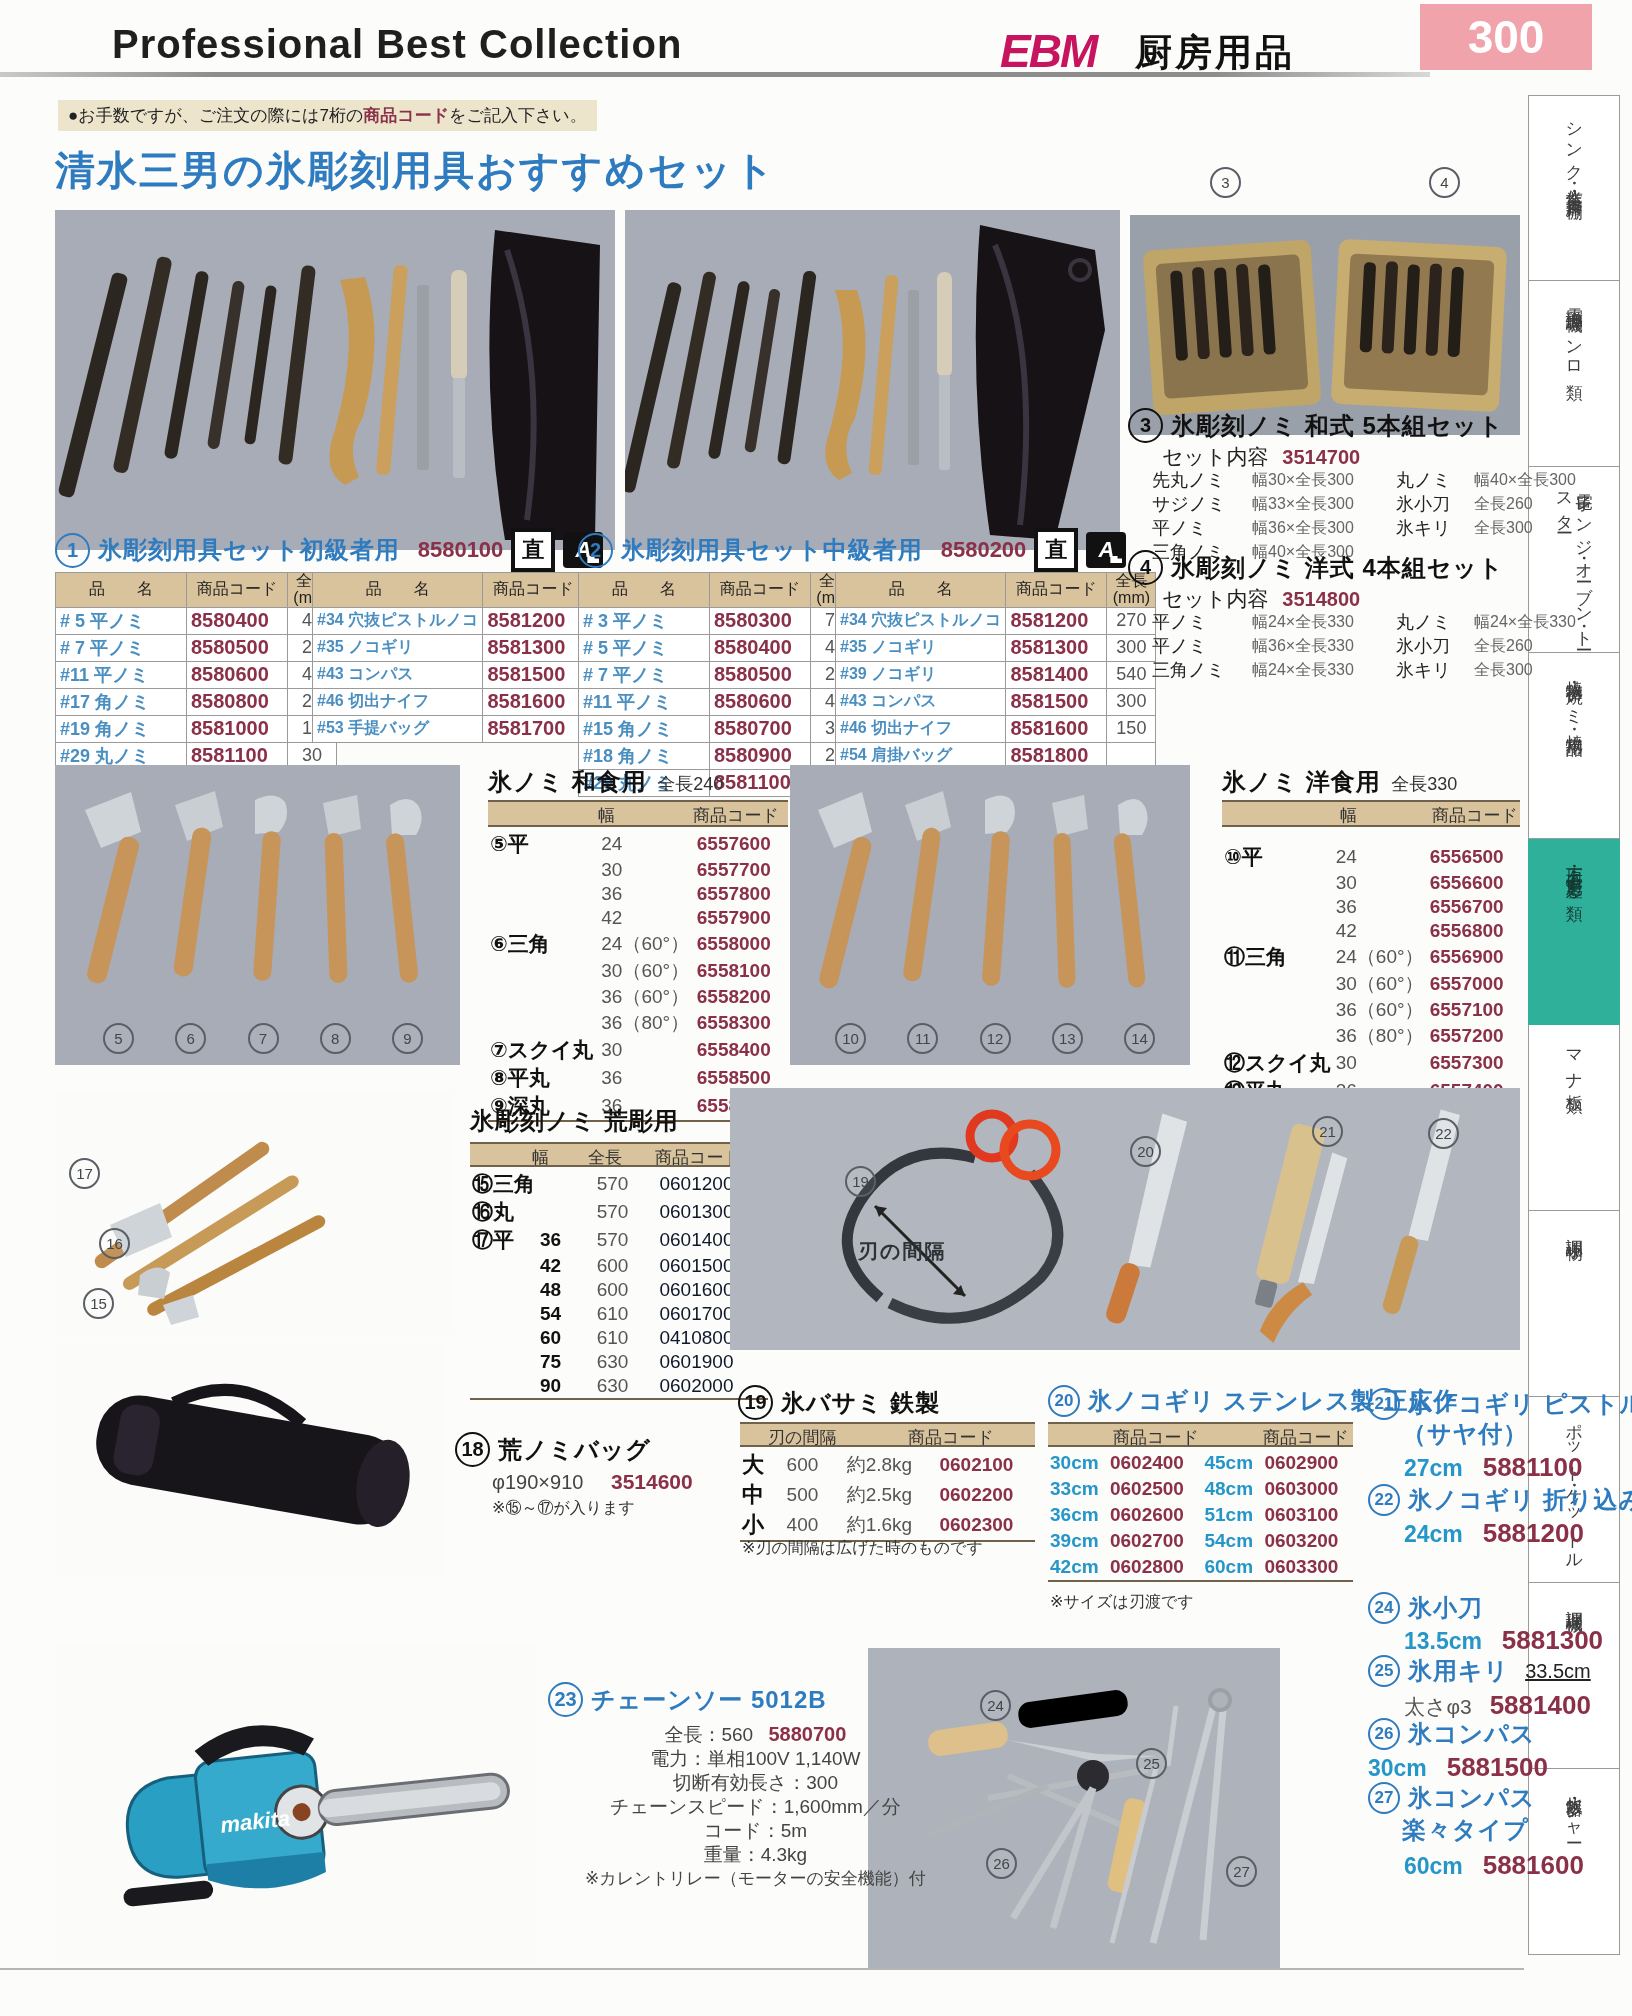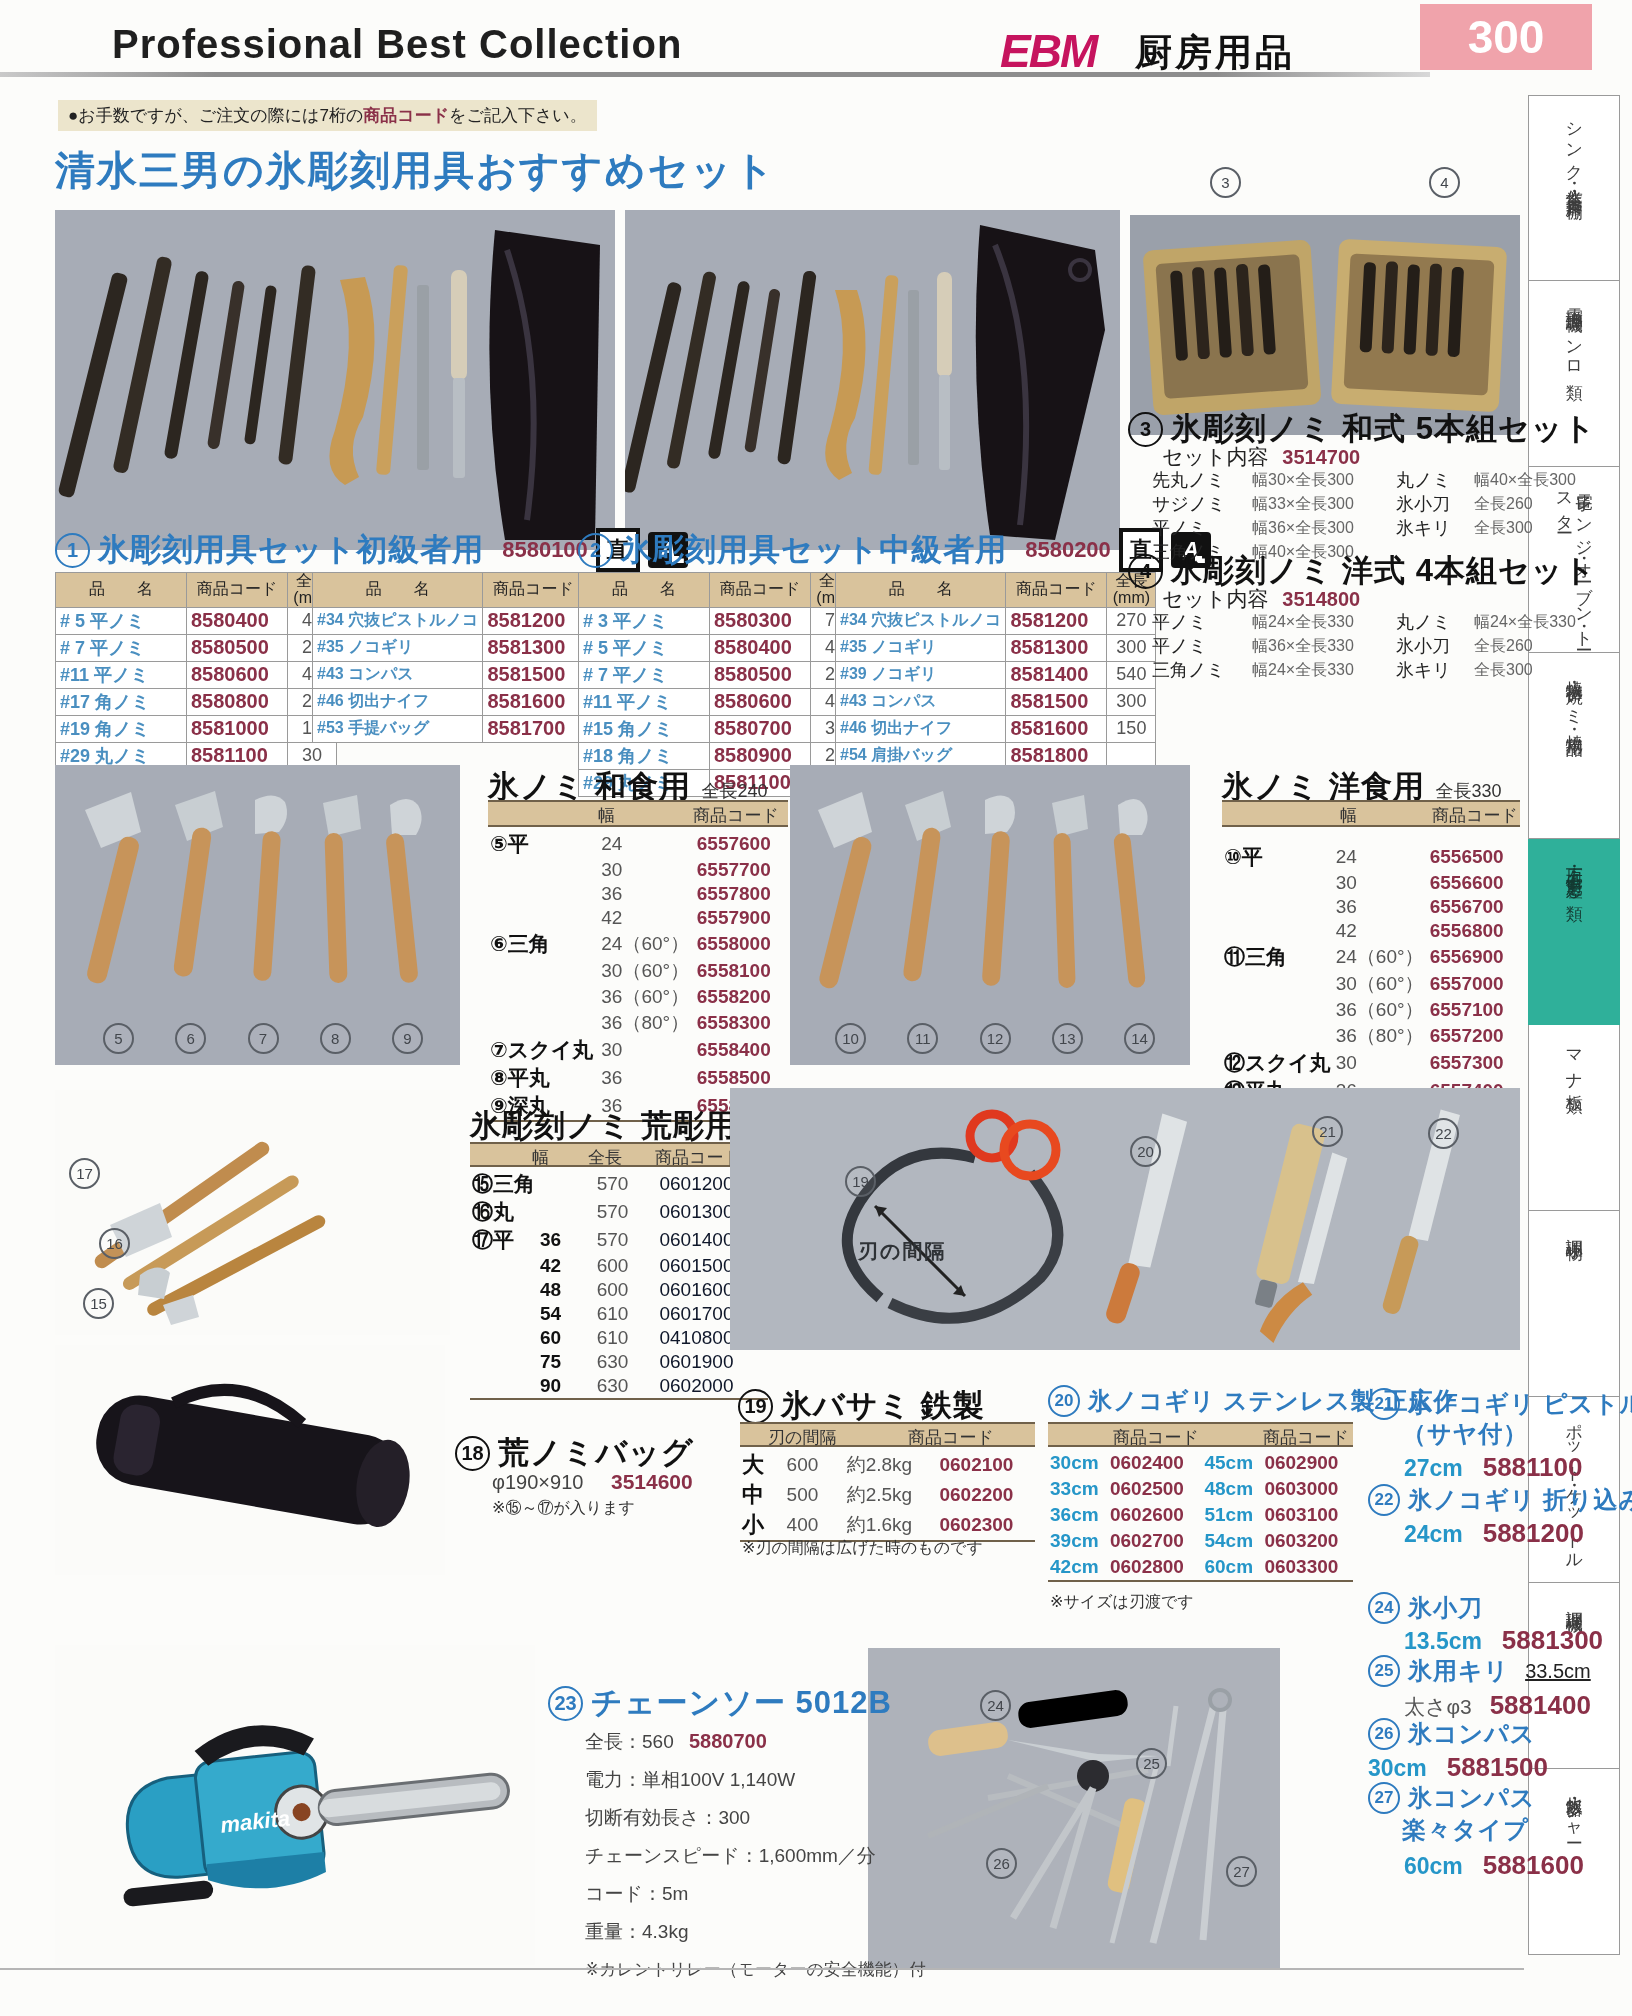--- a/index.html
+++ b/index.html
@@ -34,21 +34,21 @@
     align-items:center;justify-content:center;font-size:15px;color:#42464c;background:rgba(255,255,255,.06);flex:0 0 auto;}
   .marker-row{position:absolute;display:flex;justify-content:space-between;}
   .annot{position:absolute;font-size:20px;color:#2e3236;font-weight:bold;letter-spacing:2px;}
 
   
   .sec-head{display:flex;align-items:center;gap:8px;white-space:nowrap;}
   .sec-num{display:inline-flex;flex:0 0 auto;width:31px;height:31px;border:2.5px solid;border-radius:50%;
     align-items:center;justify-content:center;font-size:20px;font-weight:bold;}
   .blue{color:#2e7bbf;}
   .black{color:#111;}
-  .sec-title{font-size:31px;font-weight:bold;letter-spacing:1px;}
+  .sec-title{font-size:24px;font-weight:bold;letter-spacing:1px;}
   .sec-title.sm{font-size:24px;}
   .code{color:#8a3048;font-weight:bold;}
   .head-code{font-size:22px;margin-left:10px;}
   .size-line{font-size:21px;color:#444;}
   .size-line .cm{color:#2596c8;font-weight:bold;font-size:23px;margin-right:14px;}
   .size-line .code{font-size:26px;}
   .note-sm{font-size:16px;color:#333;}
 
   
   .badge-direct{display:inline-flex;width:36px;height:36px;border:4px solid #111;background:#fff;color:#111;
@@ -89,21 +89,21 @@
   .bt-20 .c2{width:58px;color:#2596c8;font-weight:bold;}
   .bt-20 .c3{width:90px;color:#8a3048;font-weight:bold;}
   .bt-20 td{height:26px;}
 
   
   .set-table td{font-size:16px;height:23px;padding:0 2px;white-space:nowrap;}
   .set-table .c0,.set-table .c2{color:#222;font-weight:normal;font-size:18px;}
   .set-table .c1,.set-table .c3{color:#666;}
   .set-table .c0{width:96px;} .set-table .c1{width:140px;} .set-table .c2{width:74px;} .set-table .c3{width:118px;}
 
-  .spec-line{font-size:19px;color:#444;line-height:38px;white-space:nowrap;}
+  .spec-line{font-size:19px;color:#444;line-height:24px;white-space:nowrap;text-align:center;}
   .footer-rule{left:0;top:1968px;width:1524px;height:2px;background:#b5b5b5;}
 </style>
 </head>
 <body>
 
 <div id="page">
 
   <div class="abs pbc-title">Professional Best Collection</div>
   <div class="abs ebm-logo">EBM</div>
   <div class="abs brand-suffix">厨房用品</div>

